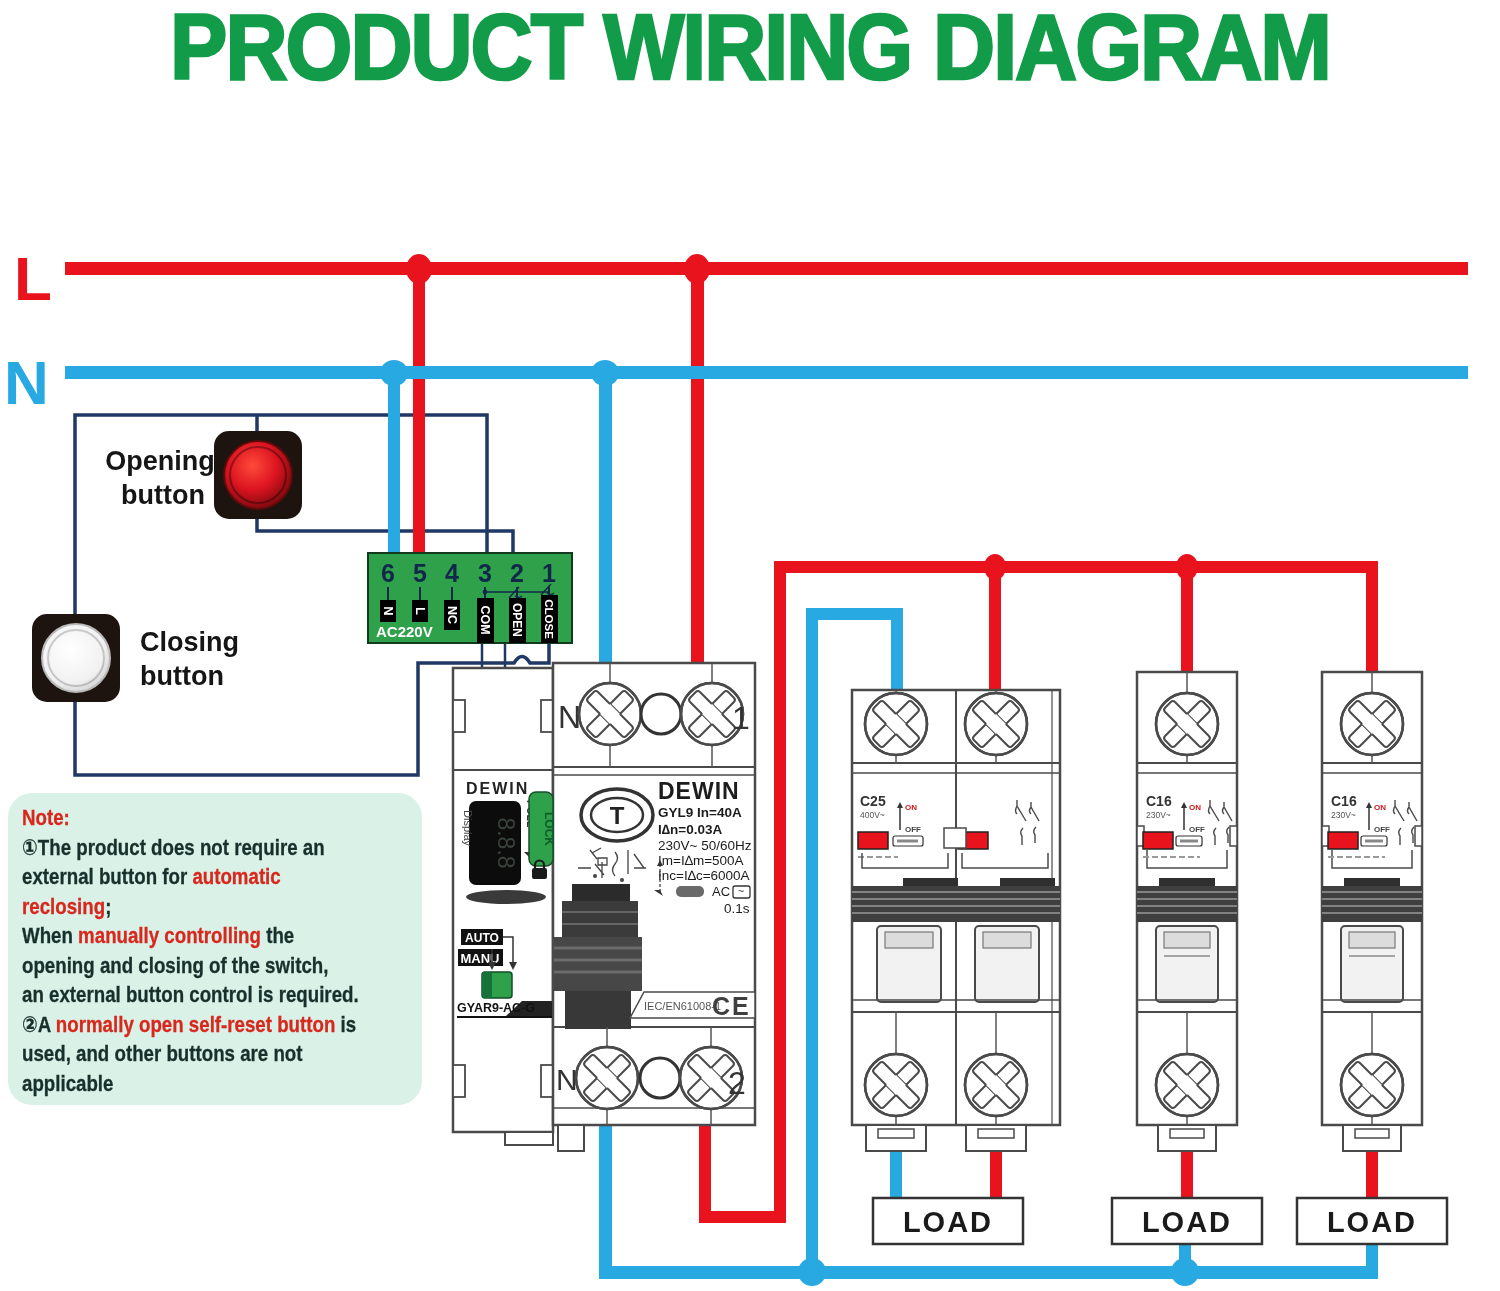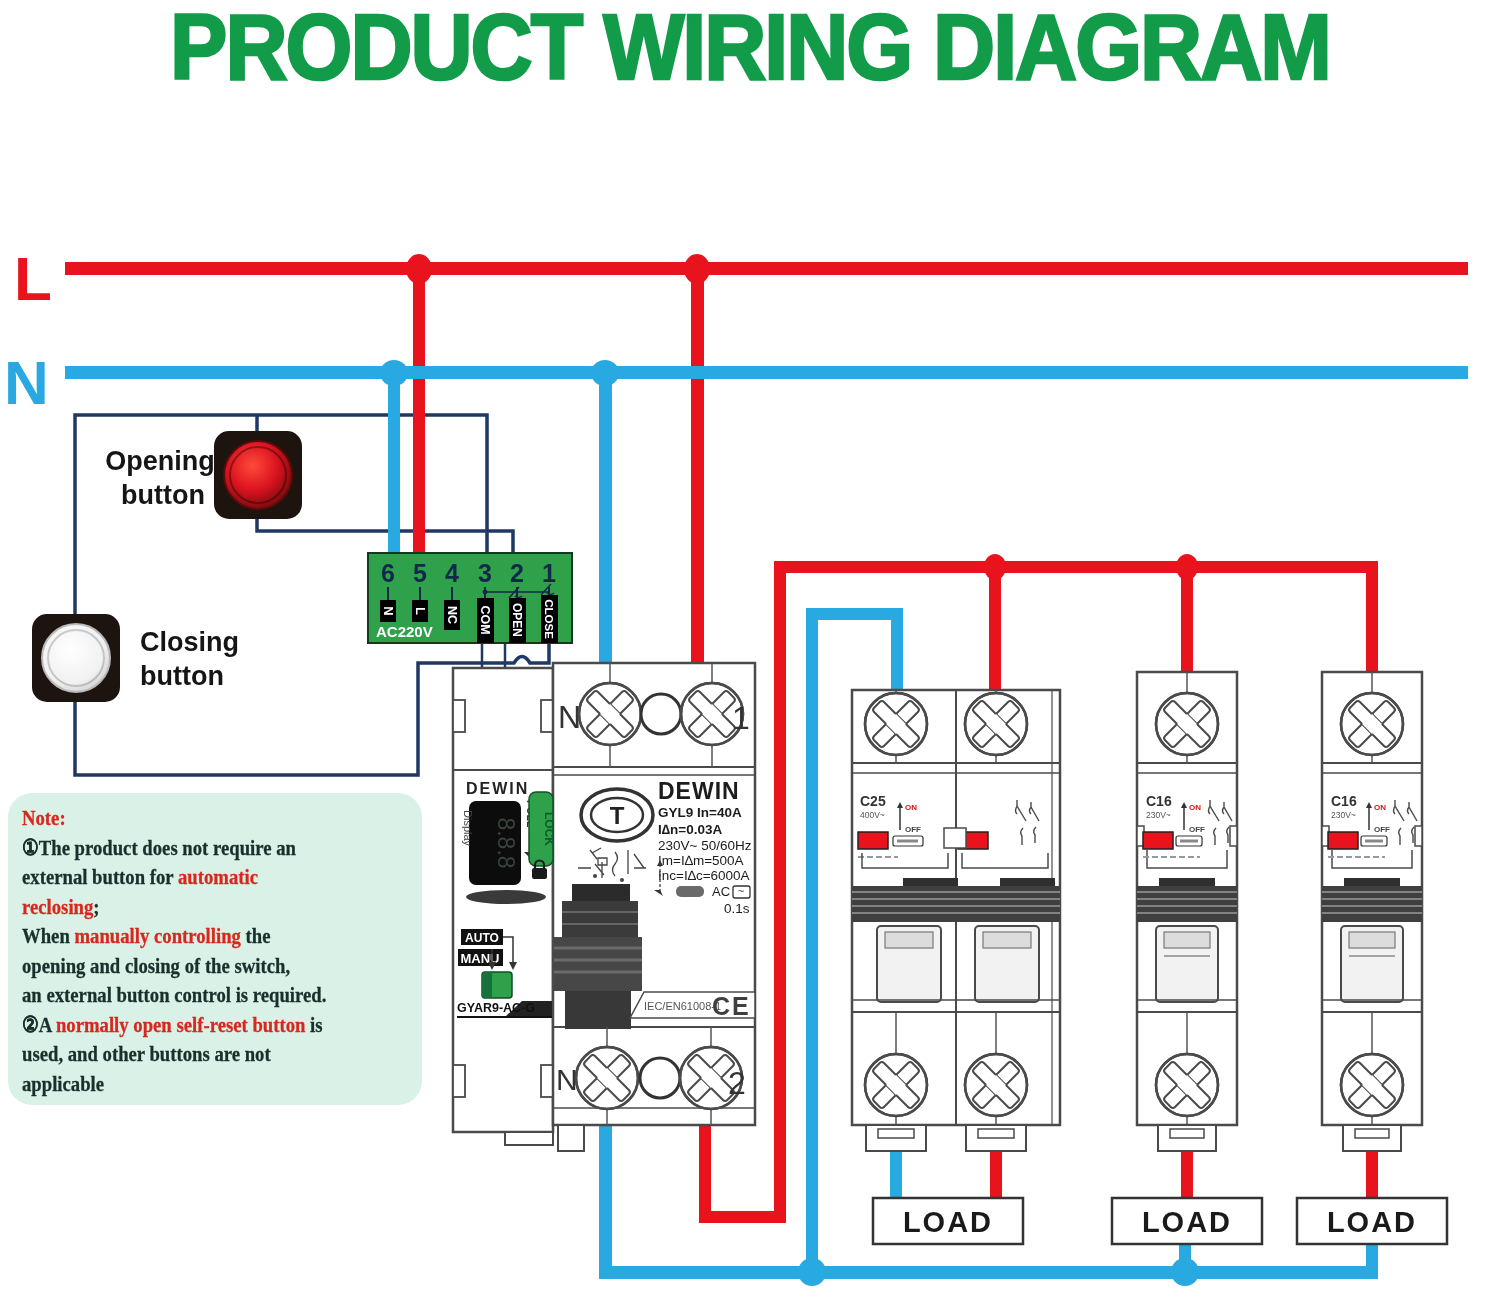--- a/index.html
+++ b/index.html
@@ -2,21 +2,21 @@
 <html><head>
 <meta charset="utf-8">
 <style>
   html,body{margin:0;padding:0;background:#fff;}
   #stage{position:relative;width:1468px;height:1291px;background:#fff;overflow:hidden;
          font-family:"Liberation Sans","DejaVu Sans",sans-serif;}
   #title{position:absolute;left:0;top:-6px;width:1500px;text-align:center;
          font-size:86px;font-weight:bold;letter-spacing:-2px;color:#129c49;
          -webkit-text-stroke:2.5px #129c49;transform:scaleY(1.08);transform-origin:center top;white-space:nowrap;}
   #diagram{position:absolute;left:0;top:0;}
-  .note{position:absolute;left:8px;top:793px;width:414px;height:312px;background:#daf1e7;border-radius:24px;font-family:Liberation Serif, serif;}
+  .note{position:absolute;left:8px;top:793px;width:414px;height:312px;background:#daf1e7;border-radius:24px;}
   .note-inner{position:absolute;left:14px;top:10px;width:478px;transform:scaleX(0.85);transform-origin:0 0;
          font-size:22px;font-weight:bold;line-height:29.5px;color:#17302c;-webkit-text-stroke:0.3px #17302c;}
   .note-line{white-space:nowrap;}
   .note-line .red{color:#d8281e;-webkit-text-stroke:0.3px #d8281e;}
   text{font-family:"Liberation Sans","DejaVu Sans",sans-serif;}
 </style>
 </head>
 <body>
 
 <div id="stage">

